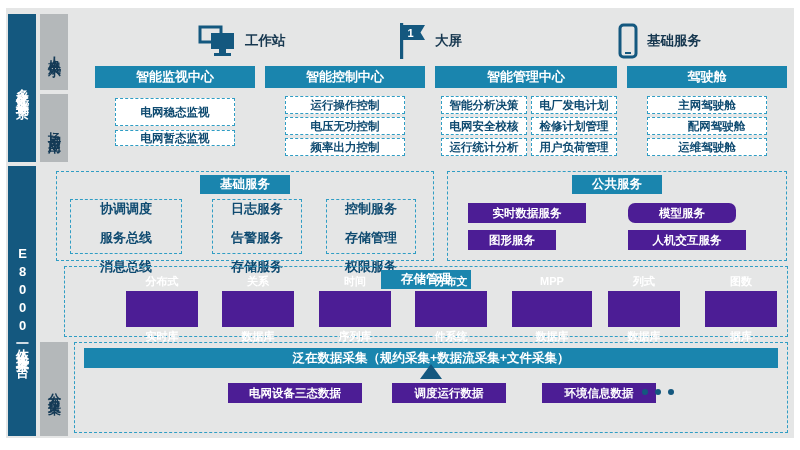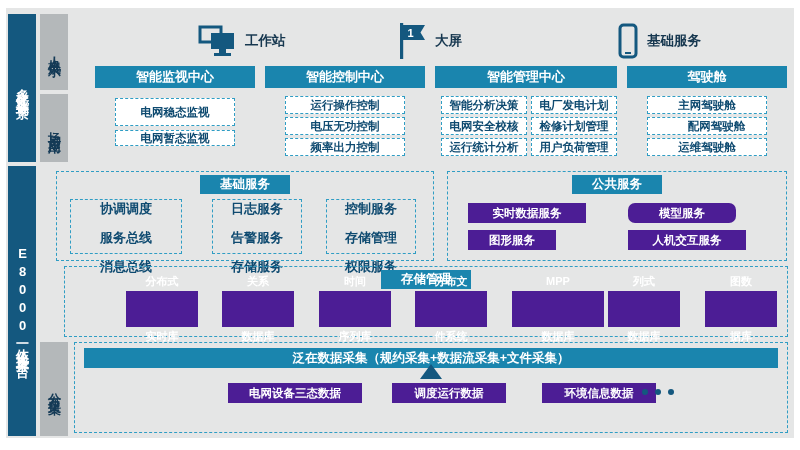--- a/index.html
+++ b/index.html
@@ -121,21 +121,21 @@
       <span>数据库</span>
   </div>
   <div class="abs nbox two-line" style="left:319px;top:291px;width:72px;height:36px;">
     <span>时间</span>
       <span>序列库</span>
   </div>
   <div class="abs nbox two-line" style="left:415px;top:291px;width:72px;height:36px;">
     <span>分布文</span>
       <span>件系统</span>
   </div>
-  <div class="abs nbox two-line" style="left:512px;top:291px;width:92px;height:36px;">
+  <div class="abs nbox two-line" style="left:512px;top:291px;width:80px;height:36px;">
     <span>MPP</span>
       <span>数据库</span>
   </div>
   <div class="abs nbox two-line" style="left:608px;top:291px;width:72px;height:36px;">
     <span>列式</span>
       <span>数据库</span>
   </div>
   <div class="abs nbox two-line" style="left:705px;top:291px;width:72px;height:36px;align-items:center;">
     <span>图数</span>
       <span>据库</span>

